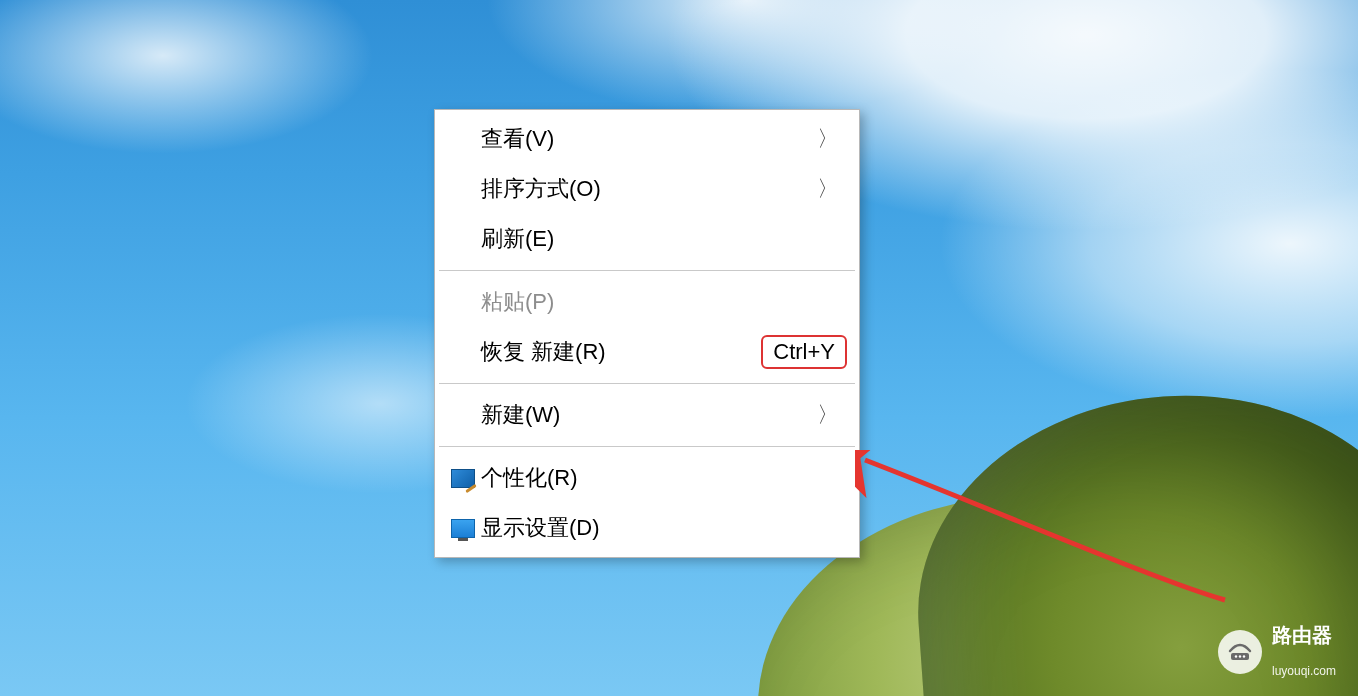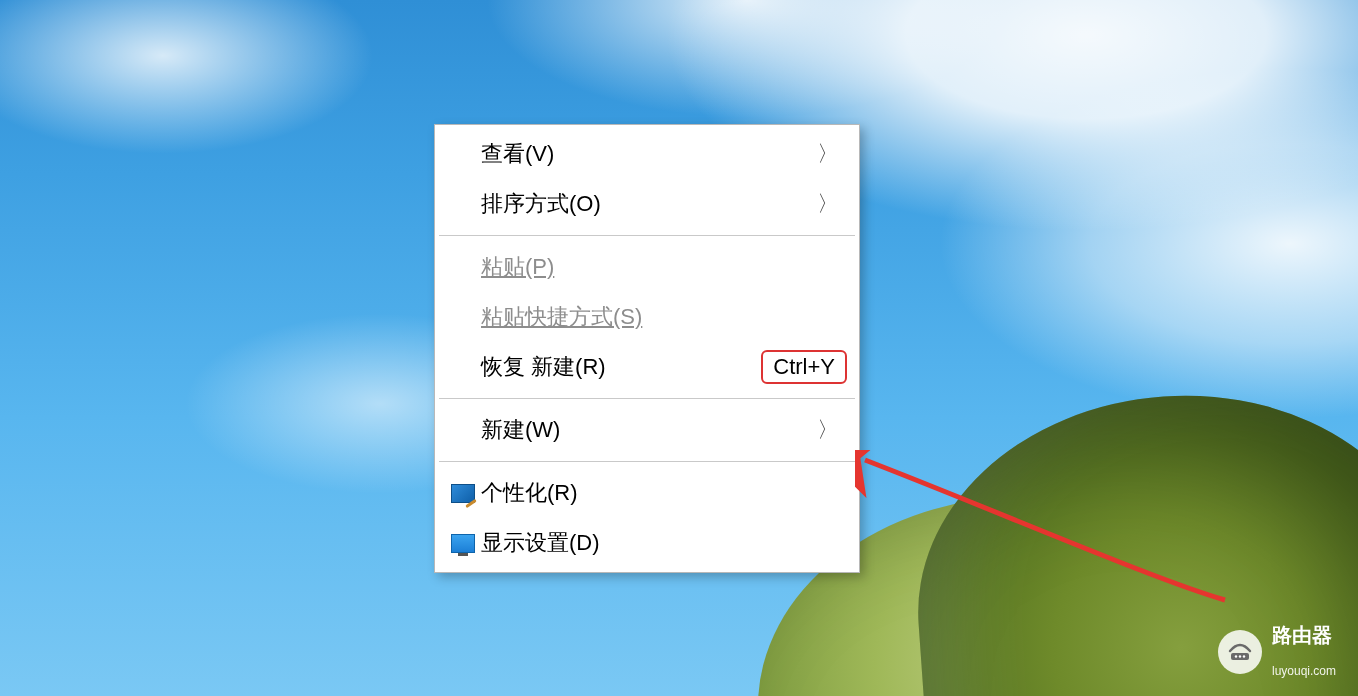--- a/index.html
+++ b/index.html
@@ -50,38 +50,38 @@
     height: 420px;
     background: radial-gradient(ellipse at 50% 40%, #c2d187 0%, #9fb858 40%, #77963a 80%);
     border-radius: 60% 60% 0 0;
     box-shadow: inset -40px 20px 90px rgba(0,0,0,0.15);
   }
 
   
   .context-menu {
     position: absolute;
     left: 434px;
-    top: 124px;
+    top: 109px;
     width: 420px;
     background: #ffffff;
     border: 1px solid #b8b8b8;
     box-shadow: 4px 4px 10px rgba(0,0,0,0.25);
     padding: 4px 2px;
     font-size: 22px;
     color: #000;
   }
 
   .menu-item {
     display: flex;
     align-items: center;
     height: 50px;
     padding: 0 18px 0 14px;
     white-space: nowrap;
   }
-  .menu-item.disabled { color: #8d8d8d; text-decoration: underline; }
+  .menu-item.disabled { color: #8d8d8d; }
   .menu-item .icon-slot {
     width: 30px;
     display: flex;
     align-items: center;
     justify-content: flex-start;
   }
   .menu-item .label { flex: 0 0 auto; }
   .menu-item .spacer { flex: 1 1 auto; }
   .menu-item .shortcut { color: #000; }
   .menu-item .arrow {
@@ -180,31 +180,31 @@
       <span class="label">查看(V)</span>
       <span class="spacer"></span>
       <span class="arrow">〉</span>
     </div>
     <div class="menu-item">
       <span class="icon-slot"></span>
       <span class="label">排序方式(O)</span>
       <span class="spacer"></span>
       <span class="arrow">〉</span>
     </div>
+    <div class="menu-item">
+      <span class="icon-slot"></span>
+      <span class="label">刷新(E)</span>
+      <span class="spacer"></span>
+    </div>
 
     <div class="menu-sep"></div>
 
     <div class="menu-item disabled">
       <span class="icon-slot"></span>
       <span class="label">粘贴(P)</span>
-      <span class="spacer"></span>
-    </div>
-    <div class="menu-item disabled">
-      <span class="icon-slot"></span>
-      <span class="label">粘贴快捷方式(S)</span>
       <span class="spacer"></span>
     </div>
     <div class="menu-item">
       <span class="icon-slot"></span>
       <span class="label">恢复 新建(R)</span>
       <span class="spacer"></span>
       <span class="shortcut highlight">Ctrl+Y</span>
     </div>
 
     <div class="menu-sep"></div>

